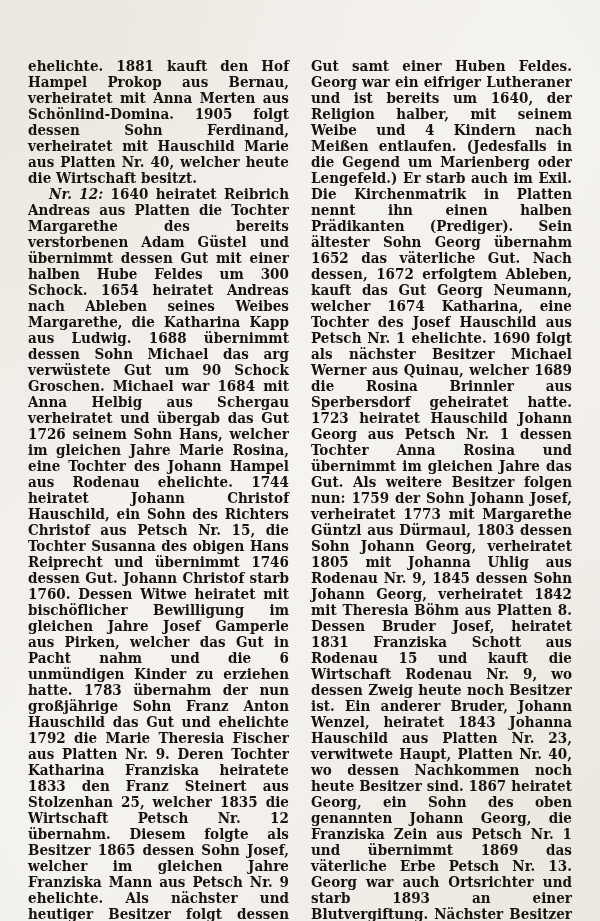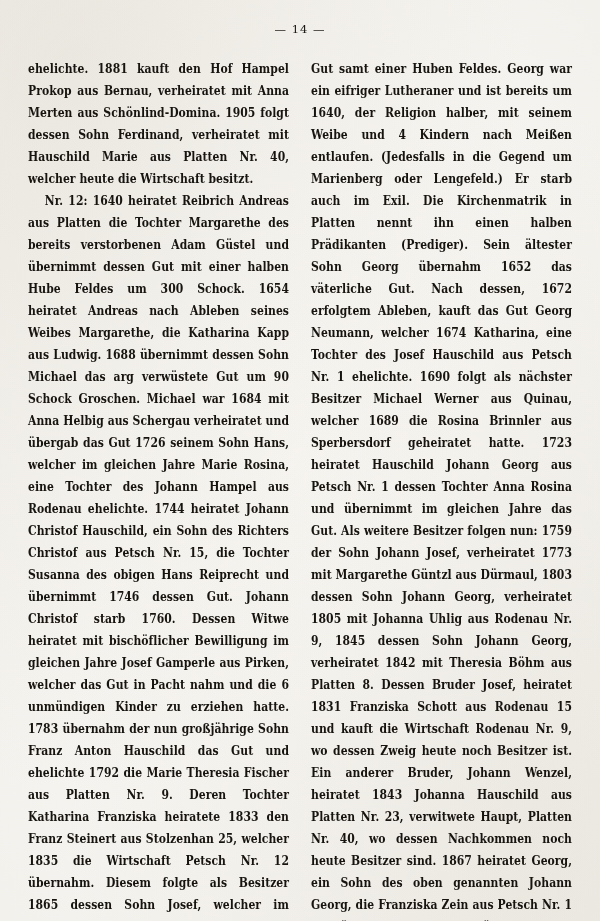--- a/index.html
+++ b/index.html
@@ -47,55 +47,55 @@
     position: absolute;
     top: 58px;
     left: 28px;
     width: 544px;
     height: 840px;
     display: flex;
     gap: 22px;
   }
   .col {
     width: 261px;
-    font-size: 12px;
-    line-height: 22px;
+    font-size: 15px;
+    line-height: 16px;
     color: #171410;
     text-align: justify;
     text-justify: inter-word;
     hyphens: none;
     font-family: "DejaVu Serif", serif;
     font-weight: 700;
     letter-spacing: 0.05px;
   }
   .col p {
     margin: 0;
     text-indent: 1.4em;
   }
   .col p.noindent {
     text-indent: 0;
   }
   .head {
     display: inline;
     font-weight: 700;
+    font-style: italic;
   }
   
   .fraktur {
     font-family: "DejaVu Serif", serif;
     font-weight: 700;
     font-stretch: condensed;
     transform: none;
   }
 </style>
 </head>
 <body>
 
 <div class="page">
 
-  <div class="page-number">— 14 —</div>
 
   <div class="columns">
 
     <div class="col fraktur">
       <p class="noindent">ehelichte. 1881 kauft den Hof Hampel Prokop aus Bernau, verheiratet mit Anna Merten aus Schönlind-Domina. 1905 folgt dessen Sohn Ferdinand, verheiratet mit Hauschild Marie aus Platten Nr. 40, welcher heute die Wirtschaft besitzt.</p>
       <p><span class="head">Nr. 12:</span> <span>1640 heiratet Reibrich Andreas aus Platten die Tochter Margarethe des bereits verstorbenen Adam Güstel und übernimmt dessen Gut mit einer halben Hube Feldes um 300 Schock. 1654 heiratet Andreas nach Ableben seines Weibes Margarethe, die Katharina Kapp aus Ludwig. 1688 übernimmt dessen Sohn Michael das arg verwüstete Gut um 90 Schock Groschen. Michael war 1684 mit Anna Helbig aus Schergau verheiratet und übergab das Gut 1726 seinem Sohn Hans, welcher im gleichen Jahre Marie Rosina, eine Tochter des Johann Hampel aus Rodenau ehelichte. 1744 heiratet Johann Christof Hauschild, ein Sohn des Richters Christof aus Petsch Nr. 15, die Tochter Susanna des obigen Hans Reiprecht und übernimmt 1746 dessen Gut. Johann Christof starb 1760. Dessen Witwe heiratet mit bischöflicher Bewilligung im gleichen Jahre Josef Gamperle aus Pirken, welcher das Gut in Pacht nahm und die 6 unmündigen Kinder zu erziehen hatte. 1783 übernahm der nun großjährige Sohn Franz Anton Hauschild das Gut und ehelichte 1792 die Marie Theresia Fischer aus Platten Nr. 9. Deren Tochter Katharina Franziska heiratete 1833 den Franz Steinert aus Stolzenhan 25, welcher 1835 die Wirtschaft Petsch Nr. 12 übernahm. Diesem folgte als Besitzer 1865 dessen Sohn Josef, welcher im gleichen Jahre Franziska Mann aus Petsch Nr. 9 ehelichte. Als nächster und heutiger Besitzer folgt dessen Sohn Franz, 1901 verheiratet mit Marie, einer Tochter des Knaf Ludwig aus Petsch Nr. 2.</span></p>
     </div>
 
     <div class="col fraktur">
       <p class="noindent">Gut samt einer Huben Feldes. Georg war ein eifriger Lutheraner und ist bereits um 1640, der Religion halber, mit seinem Weibe und 4 Kindern nach Meißen entlaufen. (Jedesfalls in die Gegend um Marienberg oder Lengefeld.) Er starb auch im Exil. Die Kirchenmatrik in Platten nennt ihn einen halben Prädikanten (Prediger). Sein ältester Sohn Georg übernahm 1652 das väterliche Gut. Nach dessen, 1672 erfolgtem Ableben, kauft das Gut Georg Neumann, welcher 1674 Katharina, eine Tochter des Josef Hauschild aus Petsch Nr. 1 ehelichte. 1690 folgt als nächster Besitzer Michael Werner aus Quinau, welcher 1689 die Rosina Brinnler aus Sperbersdorf geheiratet hatte. 1723 heiratet Hauschild Johann Georg aus Petsch Nr. 1 dessen Tochter Anna Rosina und übernimmt im gleichen Jahre das Gut. Als weitere Besitzer folgen nun: 1759 der Sohn Johann Josef, verheiratet 1773 mit Margarethe Güntzl aus Dürmaul, 1803 dessen Sohn Johann Georg, verheiratet 1805 mit Johanna Uhlig aus Rodenau Nr. 9, 1845 dessen Sohn Johann Georg, verheiratet 1842 mit Theresia Böhm aus Platten 8. Dessen Bruder Josef, heiratet 1831 Franziska Schott aus Rodenau 15 und kauft die Wirtschaft Rodenau Nr. 9, wo dessen Zweig heute noch Besitzer ist. Ein anderer Bruder, Johann Wenzel, heiratet 1843 Johanna Hauschild aus Platten Nr. 23, verwitwete Haupt, Platten Nr. 40, wo dessen Nachkommen noch heute Besitzer sind. 1867 heiratet Georg, ein Sohn des oben genannten Johann Georg, die Franziska Zein aus Petsch Nr. 1 und übernimmt 1869 das väterliche Erbe Petsch Nr. 13. Georg war auch Ortsrichter und starb 1893 an einer Blutvergiftung. Nächster Besitzer des Gutes wird dessen Sohn Leo, 1914 verheiratet mit Bertha Reichl aus der II. Grundmühle. Er starb bereits 1915 kinderlos und übernahm dessen Wirtschaft seine Schwester Aloisia, welche Hermann</p>

